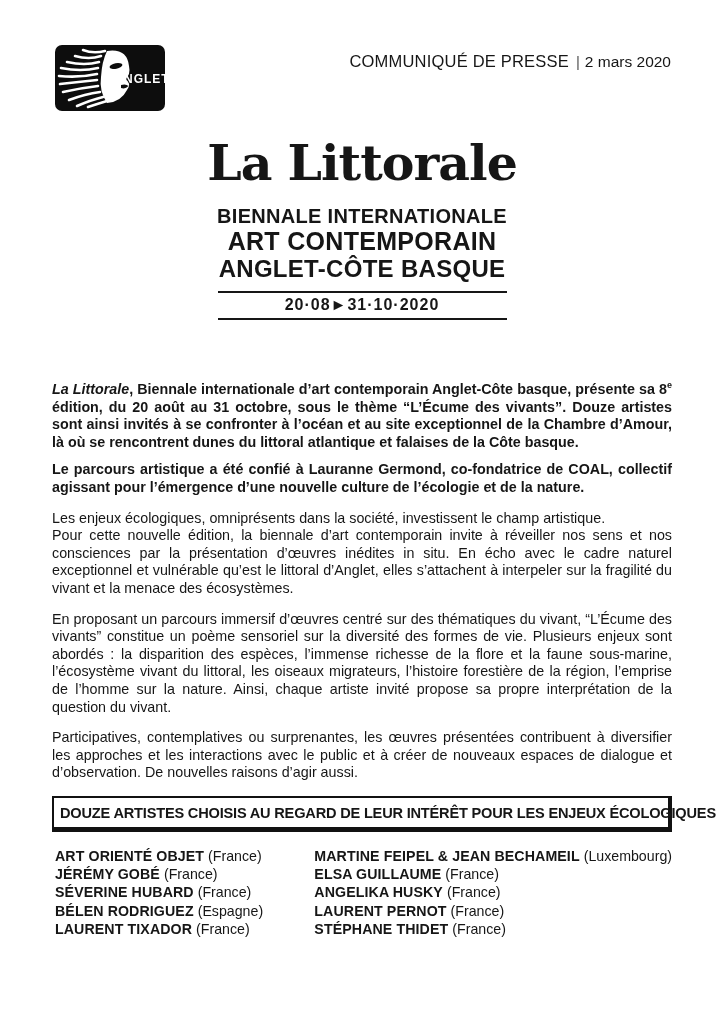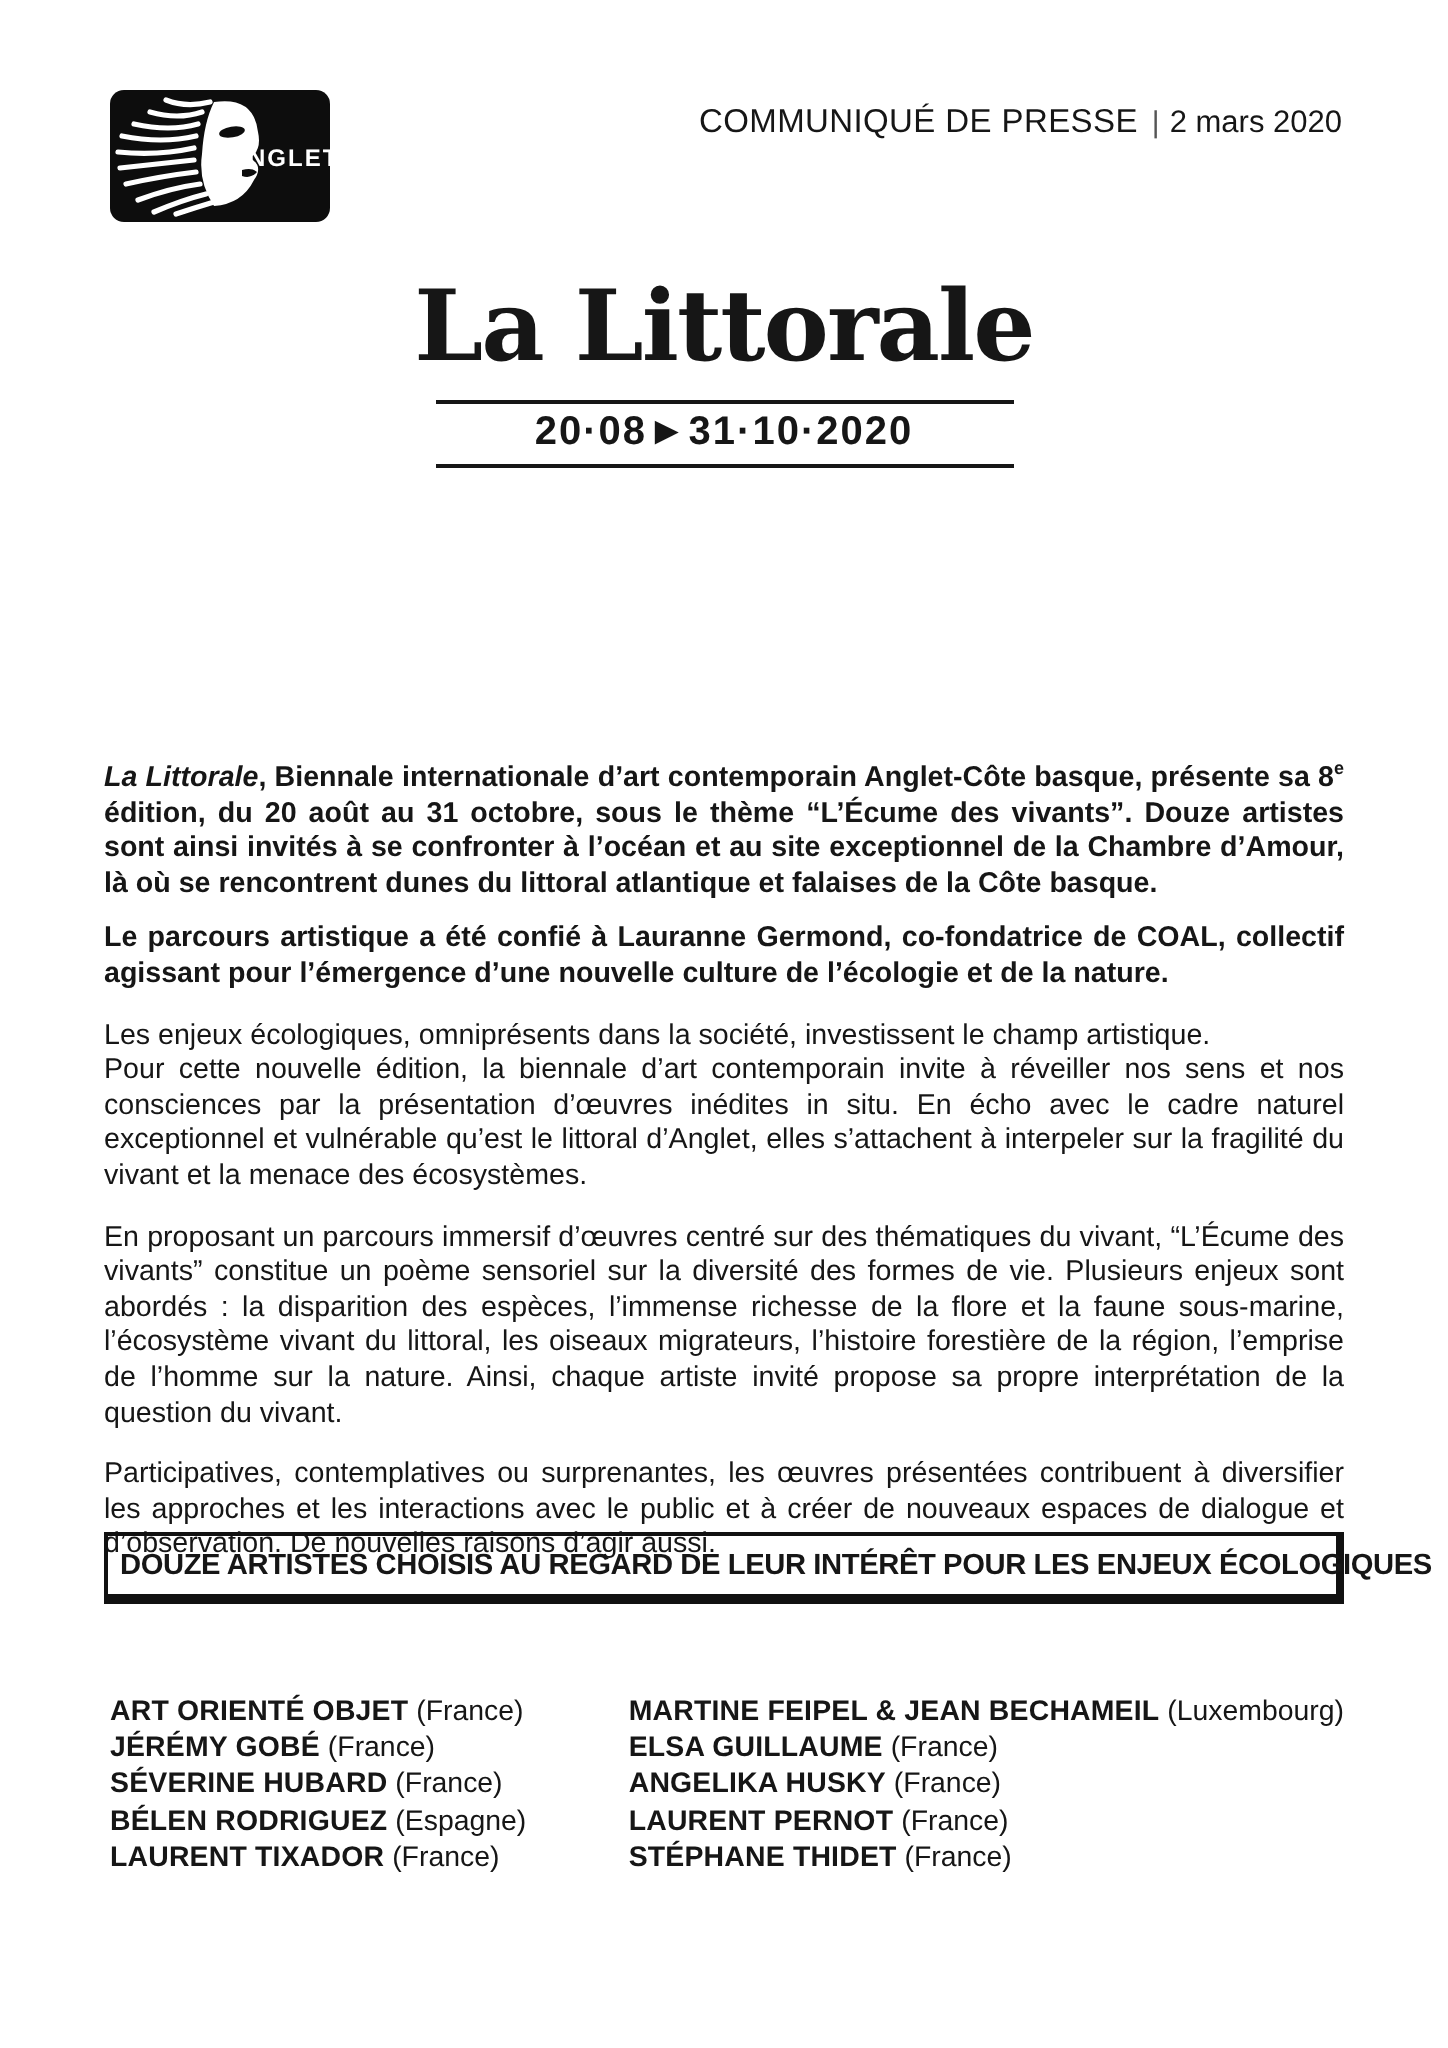--- a/index.html
+++ b/index.html
@@ -26,38 +26,38 @@
   .subtitle { margin-top:13px; font-weight:700; }
   .sub1 { font-size:20px;  line-height:24px; letter-spacing:0.3px; }
   .sub2 { font-size:25px;  line-height:27px; letter-spacing:0.3px; }
   .sub3 { font-size:24px;  line-height:27px; letter-spacing:0.3px; }
   .date-band {
     width:289px; margin:9px auto 0;
     border-top:2px solid #161616; border-bottom:2px solid #161616;
     padding:3px 0 4px;
   }
   .date-range {
-    font-weight:700; font-size:20px; letter-spacing:1px;
+    font-weight:700; font-size:16px; letter-spacing:1px;
     font-family:"Liberation Sans","DejaVu Sans",sans-serif;
   }
 
   
   .body-copy {
     position:absolute; top:381px; left:52px; width:620px;
     font-size:14.3px; line-height:17.6px; text-align:justify;
   }
   .body-copy p { margin-bottom:10px; }
   .body-copy p.sp { margin-bottom:13px; }
   .bold-para { font-weight:700; }
   .lead-italic { font-style:italic; font-weight:700; }
   .body-copy sup { font-size:9px; line-height:0; }
 
   
   .heading-box {
-    position:absolute; top:766px; left:52px; width:620px;
+    position:absolute; top:796px; left:52px; width:620px;
     border:2px solid #111;
     border-right-width:4px; border-bottom-width:5px;
     padding:7px 6px 6px; text-align:center;
     font-weight:700; font-size:14.6px; letter-spacing:-0.2px; white-space:nowrap;
   }
   .artists { position:absolute; top:847px; left:55px; width:617px; display:flex;justify-content:space-between; }
   .artist-col { font-size:14.2px; line-height:18.2px; }
   .col-left  { flex:0 0 241px; }
   .a-name { font-weight:700; letter-spacing:0.1px; }
   .a-country { margin-left:4px; }
@@ -90,20 +90,25 @@
       <text x="87" y="38" fill="#ffffff" font-family="Liberation Sans, sans-serif" font-size="12" font-weight="600" letter-spacing="1" text-anchor="middle">ANGLET</text>
     </svg>
   </div>
 
   <div class="press">
     <span class="label">COMMUNIQUÉ DE PRESSE</span><span class="sep">|</span><span class="date">2 mars 2020</span>
   </div>
 
   <div class="masthead">
     <div class="main-title">La Littorale</div>
+    <div class="subtitle">
+      <div class="sub1">BIENNALE INTERNATIONALE</div>
+      <div class="sub2">ART CONTEMPORAIN</div>
+      <div class="sub3">ANGLET-CÔTE BASQUE</div>
+    </div>
     <div class="date-band">
       <div class="date-range">20·08►31·10·2020</div>
     </div>
   </div>
 
   <div class="body-copy">
     <p class="bold-para"><span class="lead-italic">La Littorale</span><span>, Biennale internationale d’art contemporain Anglet-Côte basque, présente sa 8</span><sup>e</sup><span> édition, du 20 août au 31 octobre, sous le thème “L’Écume des vivants”. Douze artistes sont ainsi invités à se confronter à l’océan et au site exceptionnel de la Chambre d’Amour, là où se rencontrent dunes du littoral atlantique et falaises de la Côte basque.</span></p>
     <p class="bold-para sp">Le parcours artistique a été confié à Lauranne Germond, co-fondatrice de COAL, collectif agissant pour l’émergence d’une nouvelle culture de l’écologie et de la nature.</p>
     <p class="sp"><span>Les enjeux écologiques, omniprésents dans la société, investissent le champ artistique.</span><br><span>Pour cette nouvelle édition, la biennale d’art contemporain invite à réveiller nos sens et nos consciences par la présentation d’œuvres inédites in situ. En écho avec le cadre naturel exceptionnel et vulnérable qu’est le littoral d’Anglet, elles s’attachent à interpeler sur la fragilité du vivant et la menace des écosystèmes.</span></p>
     <p class="sp">En proposant un parcours immersif d’œuvres centré sur des thématiques du vivant, “L’Écume des vivants” constitue un poème sensoriel sur la diversité des formes de vie. Plusieurs enjeux sont abordés : la disparition des espèces, l’immense richesse de la flore et la faune sous-marine, l’écosystème vivant du littoral, les oiseaux migrateurs, l’histoire forestière de la région, l’emprise de l’homme sur la nature. Ainsi, chaque artiste invité propose sa propre interprétation de la question du vivant.</p>

